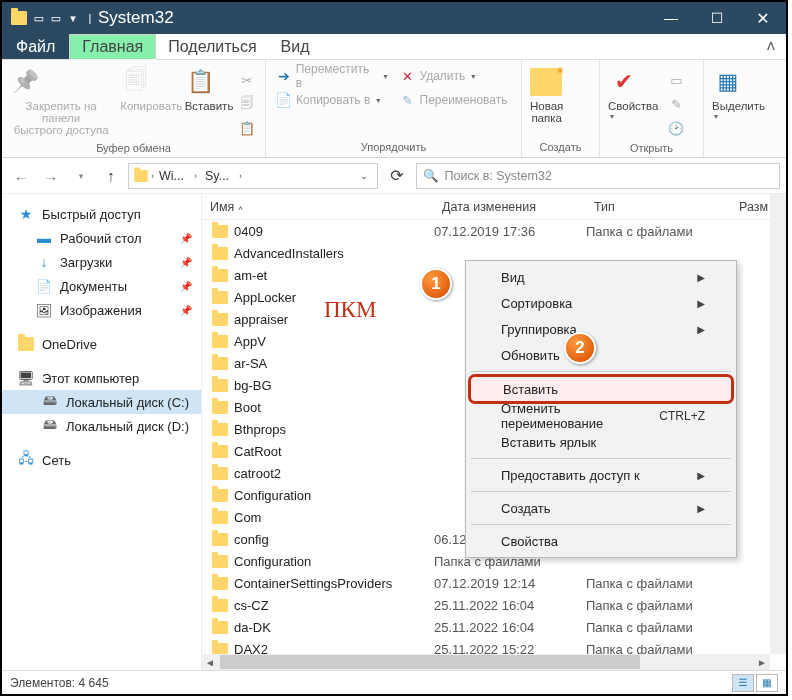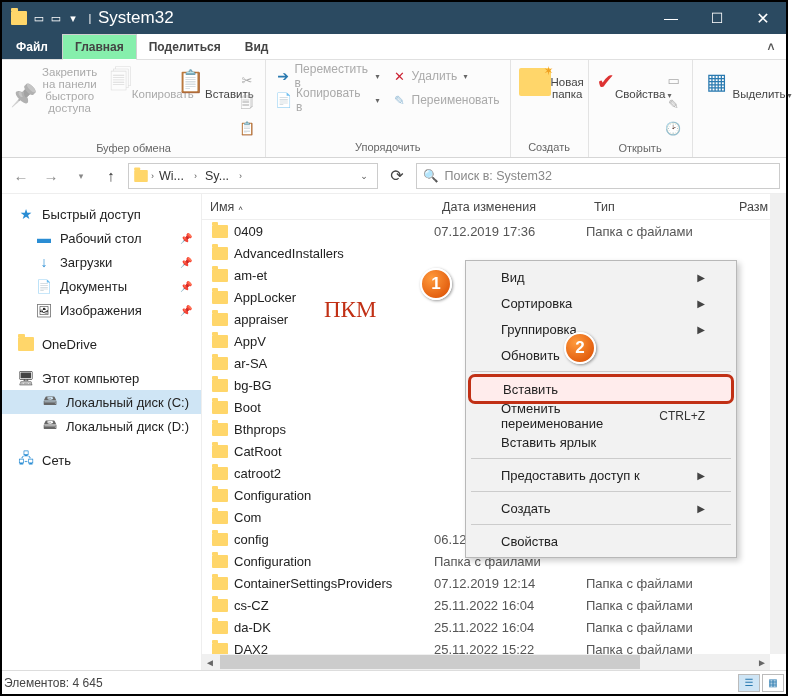--- a/index.html
+++ b/index.html
@@ -12,32 +12,32 @@
 .tb-icon { width: 22px; height: 22px; display: flex; align-items: center; justify-content: center; }
 .folder-ico { width: 16px; height: 14px; background: #ffd66a; border-radius: 1px; position: relative; }
 .folder-ico::before { content: ""; position: absolute; top: -3px; left: 0; width: 7px; height: 3px; background: #ffd66a; border-radius: 1px 1px 0 0; }
 .qat-ico { width: 16px; height: 16px; display: flex; align-items: center; justify-content: center; color: #fff; font-size: 11px; }
 .tb-title { margin-left: 0; font-size: 17px; }
 .tb-controls { margin-left: auto; display: flex; }
 .tb-ctrl { width: 46px; height: 32px; display: flex; align-items: center; justify-content: center; color: #fff; font-size: 14px; }
 .tb-ctrl.close { font-size: 16px; }
 
 
-.menubar { height: 26px; background: #fff; border-bottom: 1px solid #e0e0e0; display: flex; align-items: stretch; font-size: 12px; font-weight: bold; }
+.menubar { height: 26px; background: #fff; border-bottom: 1px solid #e0e0e0; display: flex; align-items: stretch; font-size: 16px; }
 .menu-file { background: #2b4a61; color: #fff; padding: 0 14px; display: flex; align-items: center; }
 .menu-tab { padding: 0 12px; display: flex; align-items: center; color: #444; position: relative; }
 .menu-tab.active { border: 1px solid #d0d0d0; border-bottom: 1px solid #fff; background: #86efac; margin-bottom: -1px; }
 .menu-expand { margin-left: auto; width: 30px; display: flex; align-items: center; justify-content: center; color: #555; }
 
 
 .ribbon { height: 98px; background: #fcfcfc; border-bottom: 1px solid #d6d6d6; display: flex; }
 .rgroup { border-right: 1px solid #e3e3e3; display: flex; flex-direction: column; }
 .rgroup-body { flex: 1; display: flex; align-items: flex-start; padding: 4px 4px 0; }
 .rgroup-label { text-align: center; font-size: 11px; color: #666; padding: 2px 0 4px; }
-.rbtn-lg { display: flex; flex-direction: row; align-items: flex-end; justify-content: flex-start; padding: 2px 4px; font-size: 11.5px; color: #444; text-align: center; min-width: 52px; }
+.rbtn-lg { display: flex; flex-direction: column; align-items: flex-start; justify-content: flex-start; padding: 2px 4px; font-size: 11.5px; color: #444; text-align: center; min-width: 52px; }
 .rbtn-lg .rico { width: 32px; height: 32px; margin-bottom: 2px; display: flex; align-items: center; justify-content: center; }
 .rbtn-sm { display: flex; align-items: center; padding: 2px 6px; font-size: 12px; color: #444; height: 24px; gap: 4px; }
 .rbtn-sm .rico-s { width: 16px; height: 16px; display: flex; align-items: center; justify-content: center; font-size: 13px; }
 .rstack { display: flex; flex-direction: column; }
 .dim { color: #aaa; }
 .rbtn-lg.dim, .rbtn-sm.dim { color: #aaa; }
 
 
 .ico-pin::before { content: "📌"; font-size: 22px; filter: grayscale(1); opacity: .5; }
 .ico-copy::before { content: "🗐"; font-size: 22px; opacity: .4; }
@@ -100,21 +100,21 @@
 .fico { width: 16px; height: 13px; background: #ffd66a; border-radius: 1px; position: relative; flex-shrink: 0; }
 .fico::before { content: ""; position: absolute; top: -3px; left: 0; width: 6px; height: 3px; background: #ffd66a; border-radius: 1px 1px 0 0; }
 .sort-arr { font-size: 8px; margin-left: 4px; }
 
 .hscroll { position: absolute; bottom: 0; left: 0; right: 16px; height: 16px; background: #f0f0f0; display: flex; align-items: center; }
 .hscroll .thumb { width: 420px; height: 14px; background: #ccc; margin-left: 2px; }
 .hscroll .arr { width: 16px; text-align: center; color: #666; font-size: 10px; }
 .vscroll { position: absolute; top: 0; right: 0; width: 16px; bottom: 16px; background: #f0f0f0; }
 
 
-.statusbar { height: 24px; border-top: 1px solid #ddd; display: flex; align-items: center; font-size: 12px; color: #444; padding: 0 2px; }
+.statusbar { height: 24px; border-top: 1px solid #ddd; display: flex; align-items: center; font-size: 12px; color: #444; padding: 0 8px; }
 .view-switch { margin-left: auto; display: flex; gap: 2px; }
 .vs-btn { width: 22px; height: 18px; border: 1px solid #bbb; display: flex; align-items: center; justify-content: center; font-size: 10px; color: #2a7ab0; }
 .vs-btn.active { background: #cfe5f5; }
 
 
 .ctxmenu { position: absolute; left: 463px; top: 258px; width: 272px; background: #f2f2f2; border: 1px solid #b8b8b8; box-shadow: 3px 3px 6px rgba(0,0,0,.2); font-size: 13px; padding: 3px; z-index: 10; }
 .ctx-item { height: 26px; display: flex; align-items: center; padding: 0 28px 0 32px; color: #222; position: relative; }
 .ctx-item .chev { margin-left: auto; font-size: 10px; color: #444; }
 .ctx-item .sc { margin-left: auto; font-size: 12px; color: #333; }
 .ctx-item.highlighted { border: 3px solid #c13015; background: #ffecec; border-radius: 7px; margin: -1px; height: 30px; }

